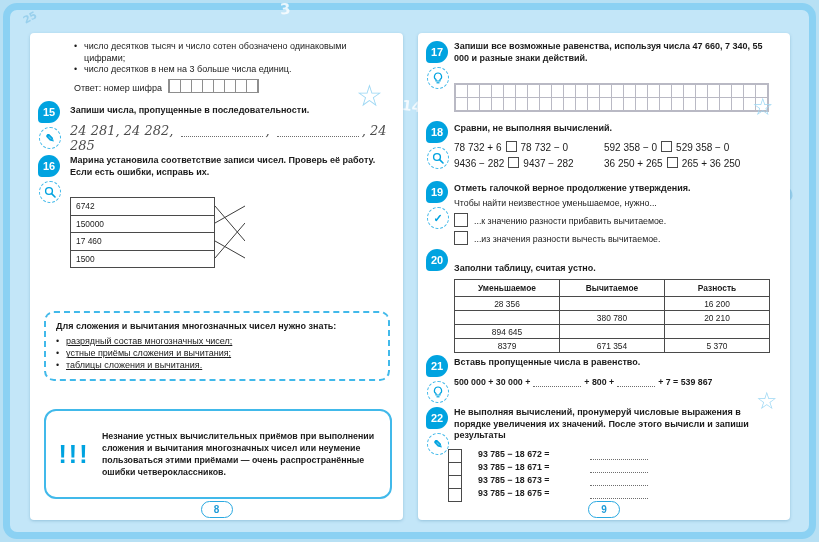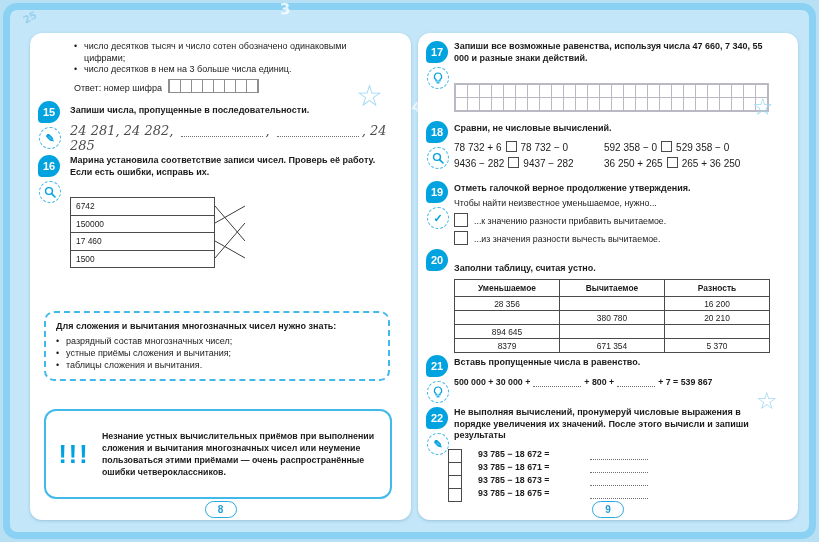--- a/index.html
+++ b/index.html
@@ -1,35 +1,35 @@
 <!DOCTYPE html>
 <html><head>
 <meta charset="utf-8">
 <style>
   html,body{margin:0;padding:0;}
   body{width:819px;height:542px;overflow:hidden;font-family:"Liberation Sans",sans-serif;background:#b7e0f4;}
   .canvas{position:relative;width:819px;height:542px;}
   .frame{position:absolute;inset:3px;border:7px solid #8bd1f3;border-radius:14px;background:#c3e6f8;z-index:0;}
   .decor{position:absolute;inset:0;z-index:1;}
   .decor-digit{position:absolute;font-weight:bold;font-family:"DejaVu Sans",sans-serif;}
-  .page{position:absolute;background:#fff;border-radius:12px;z-index:2;box-shadow:0 1px 3px rgba(60,130,170,.35);padding-left:8px;}
+  .page{position:absolute;background:#fff;border-radius:4px;z-index:2;box-shadow:0 1px 3px rgba(60,130,170,.35);}
   .left-page{left:30px;top:33px;width:373px;height:487px;}
   .right-page{left:418px;top:33px;width:372px;height:487px;}
 
   .task-text{position:absolute;font-size:9px;font-weight:bold;line-height:1.28;color:#1b1b1b;}
   .badge{position:absolute;width:22px;height:22px;background:#00a3e0;color:#fff;font-weight:bold;font-size:11px;
          display:flex;align-items:center;justify-content:center;border-radius:50% 50% 50% 18%;}
   .icon-circle{position:absolute;width:20px;height:20px;border:1.5px dashed #41b9ea;border-radius:50%;
          display:flex;align-items:center;justify-content:center;background:#fff;}
   .ic{color:#00a3e0;font-size:11px;font-weight:bold;line-height:1;}
   .star{position:absolute;color:#9ed8f4;font-size:30px;line-height:1;}
 
   .bullet-line{position:relative;padding-left:10px;font-size:9px;line-height:1.3;color:#1b1b1b;}
   .bullet-line::before{content:"•";position:absolute;left:0;top:0;}
-  .kb-bullet{position:relative;padding-left:10px;font-size:9px;line-height:1.35;color:#1b1b1b;}
+  .kb-bullet{position:relative;padding-left:10px;font-size:9px;line-height:1.35;color:#1b1b1b;text-decoration:underline;}
   .kb-bullet::before{content:"•";position:absolute;left:0;top:0;}
 
   .cellstrip{display:inline-block;width:89px;height:12px;vertical-align:-2px;margin-left:6px;border:1px solid #8e8e8e;
       background-image:repeating-linear-gradient(to right,#8e8e8e 0 1px,transparent 1px 11px);}
   .grid17{position:absolute;border:1px solid #b9b9c4;
       background-image:repeating-linear-gradient(to right,#b9b9c4 0 1px,transparent 1px 12px),
                        repeating-linear-gradient(to bottom,#b9b9c4 0 1px,transparent 1px 13px);}
 
   .hwline{position:absolute;font-family:"DejaVu Serif",serif;font-style:italic;font-size:13px;color:#4c4c4c;}
   .hw{font-family:inherit;}
@@ -186,21 +186,21 @@
 
     <span class="star" style="left:334px;top:62px;font-size:24px;">☆</span>
 
     <div class="badge" style="left:8px;top:88px;">18</div>
     <div class="icon-circle" style="left:9px;top:114px;">
       <svg width="12" height="12" viewBox="0 0 12 12">
           <circle cx="5" cy="5" r="3.4" fill="none" stroke="#00a3e0" stroke-width="1.4"></circle>
           <line x1="7.6" y1="7.6" x2="11" y2="11" stroke="#00a3e0" stroke-width="1.6" stroke-linecap="round"></line>
         </svg>
     </div>
-    <div class="task-text" style="left:36px;top:90px;width:300px;">Сравни, не числовые вычислений.</div>
+    <div class="task-text" style="left:36px;top:90px;width:300px;">Сравни, не выполняя вычислений.</div>
     <div class="cmp" style="left:36px;top:108px;">
       <span>78 732 + 6</span><span class="cmpbox"></span><span>78 732 − 0</span>
     </div>
     <div class="cmp" style="left:186px;top:108px;">
       <span>592 358 − 0</span><span class="cmpbox"></span><span>529 358 − 0</span>
     </div>
     <div class="cmp" style="left:36px;top:124px;">
       <span>9436 − 282</span><span class="cmpbox"></span><span>9437 − 282</span>
     </div>
     <div class="cmp" style="left:186px;top:124px;">

